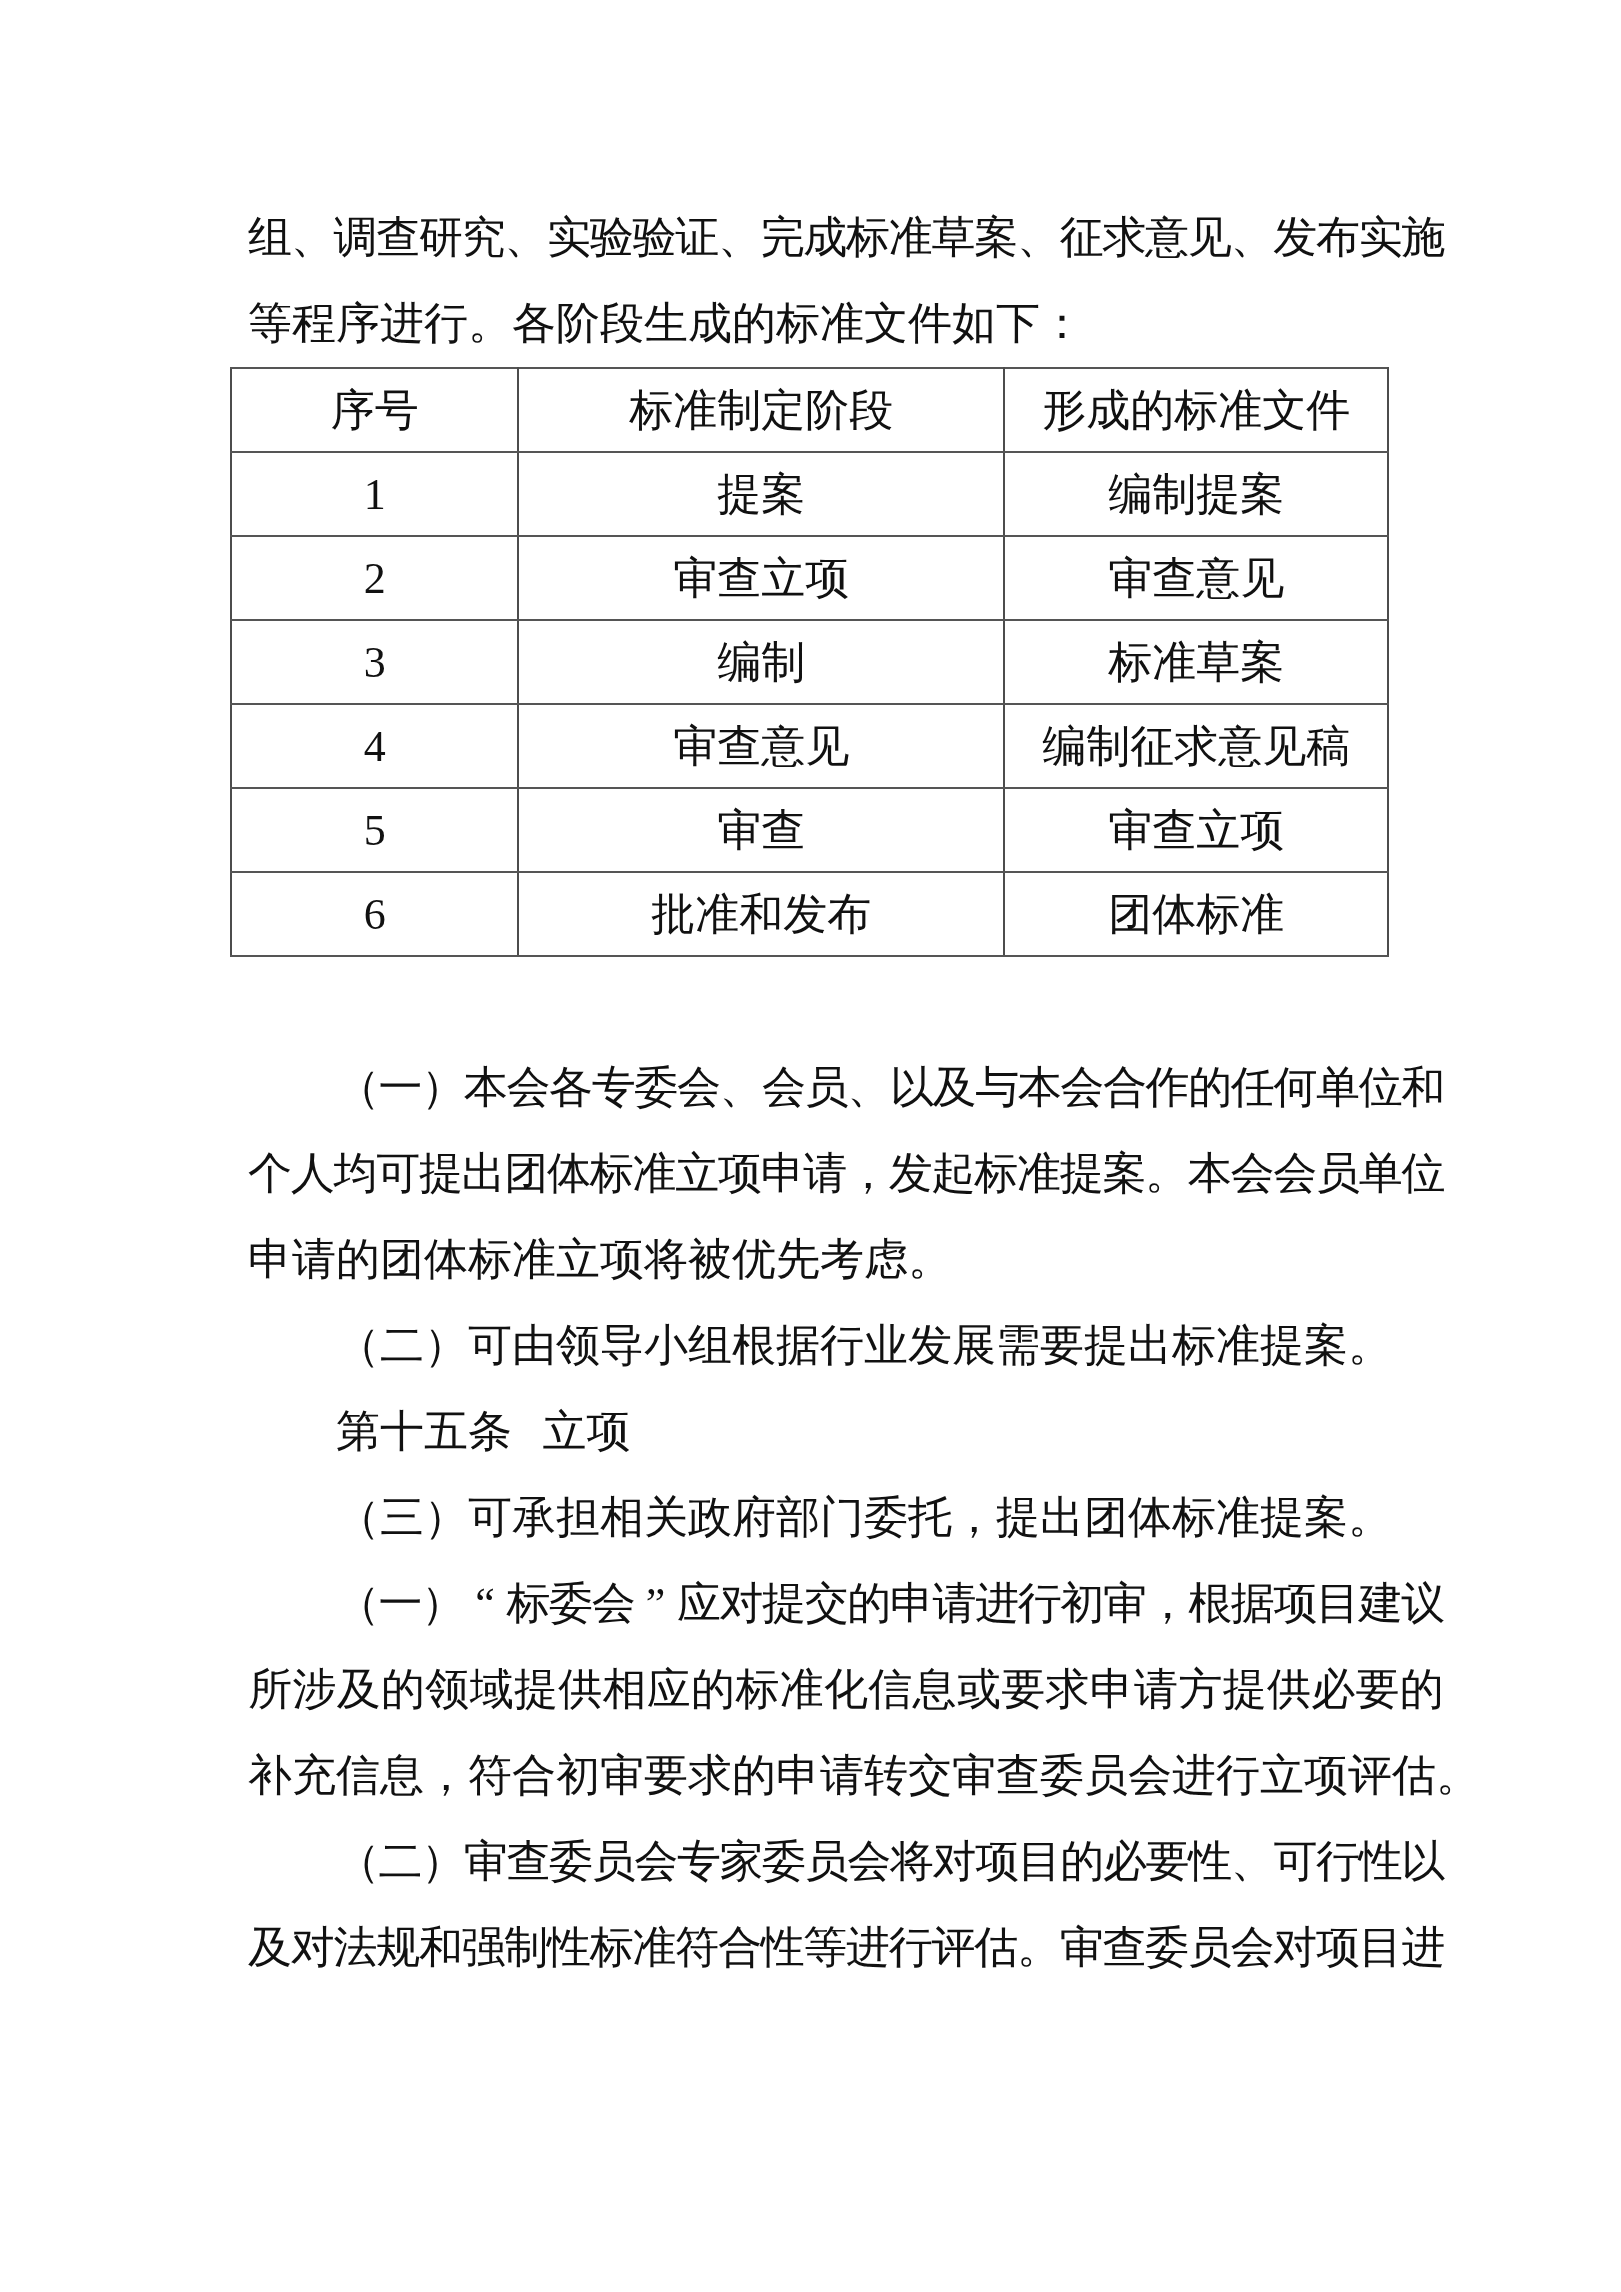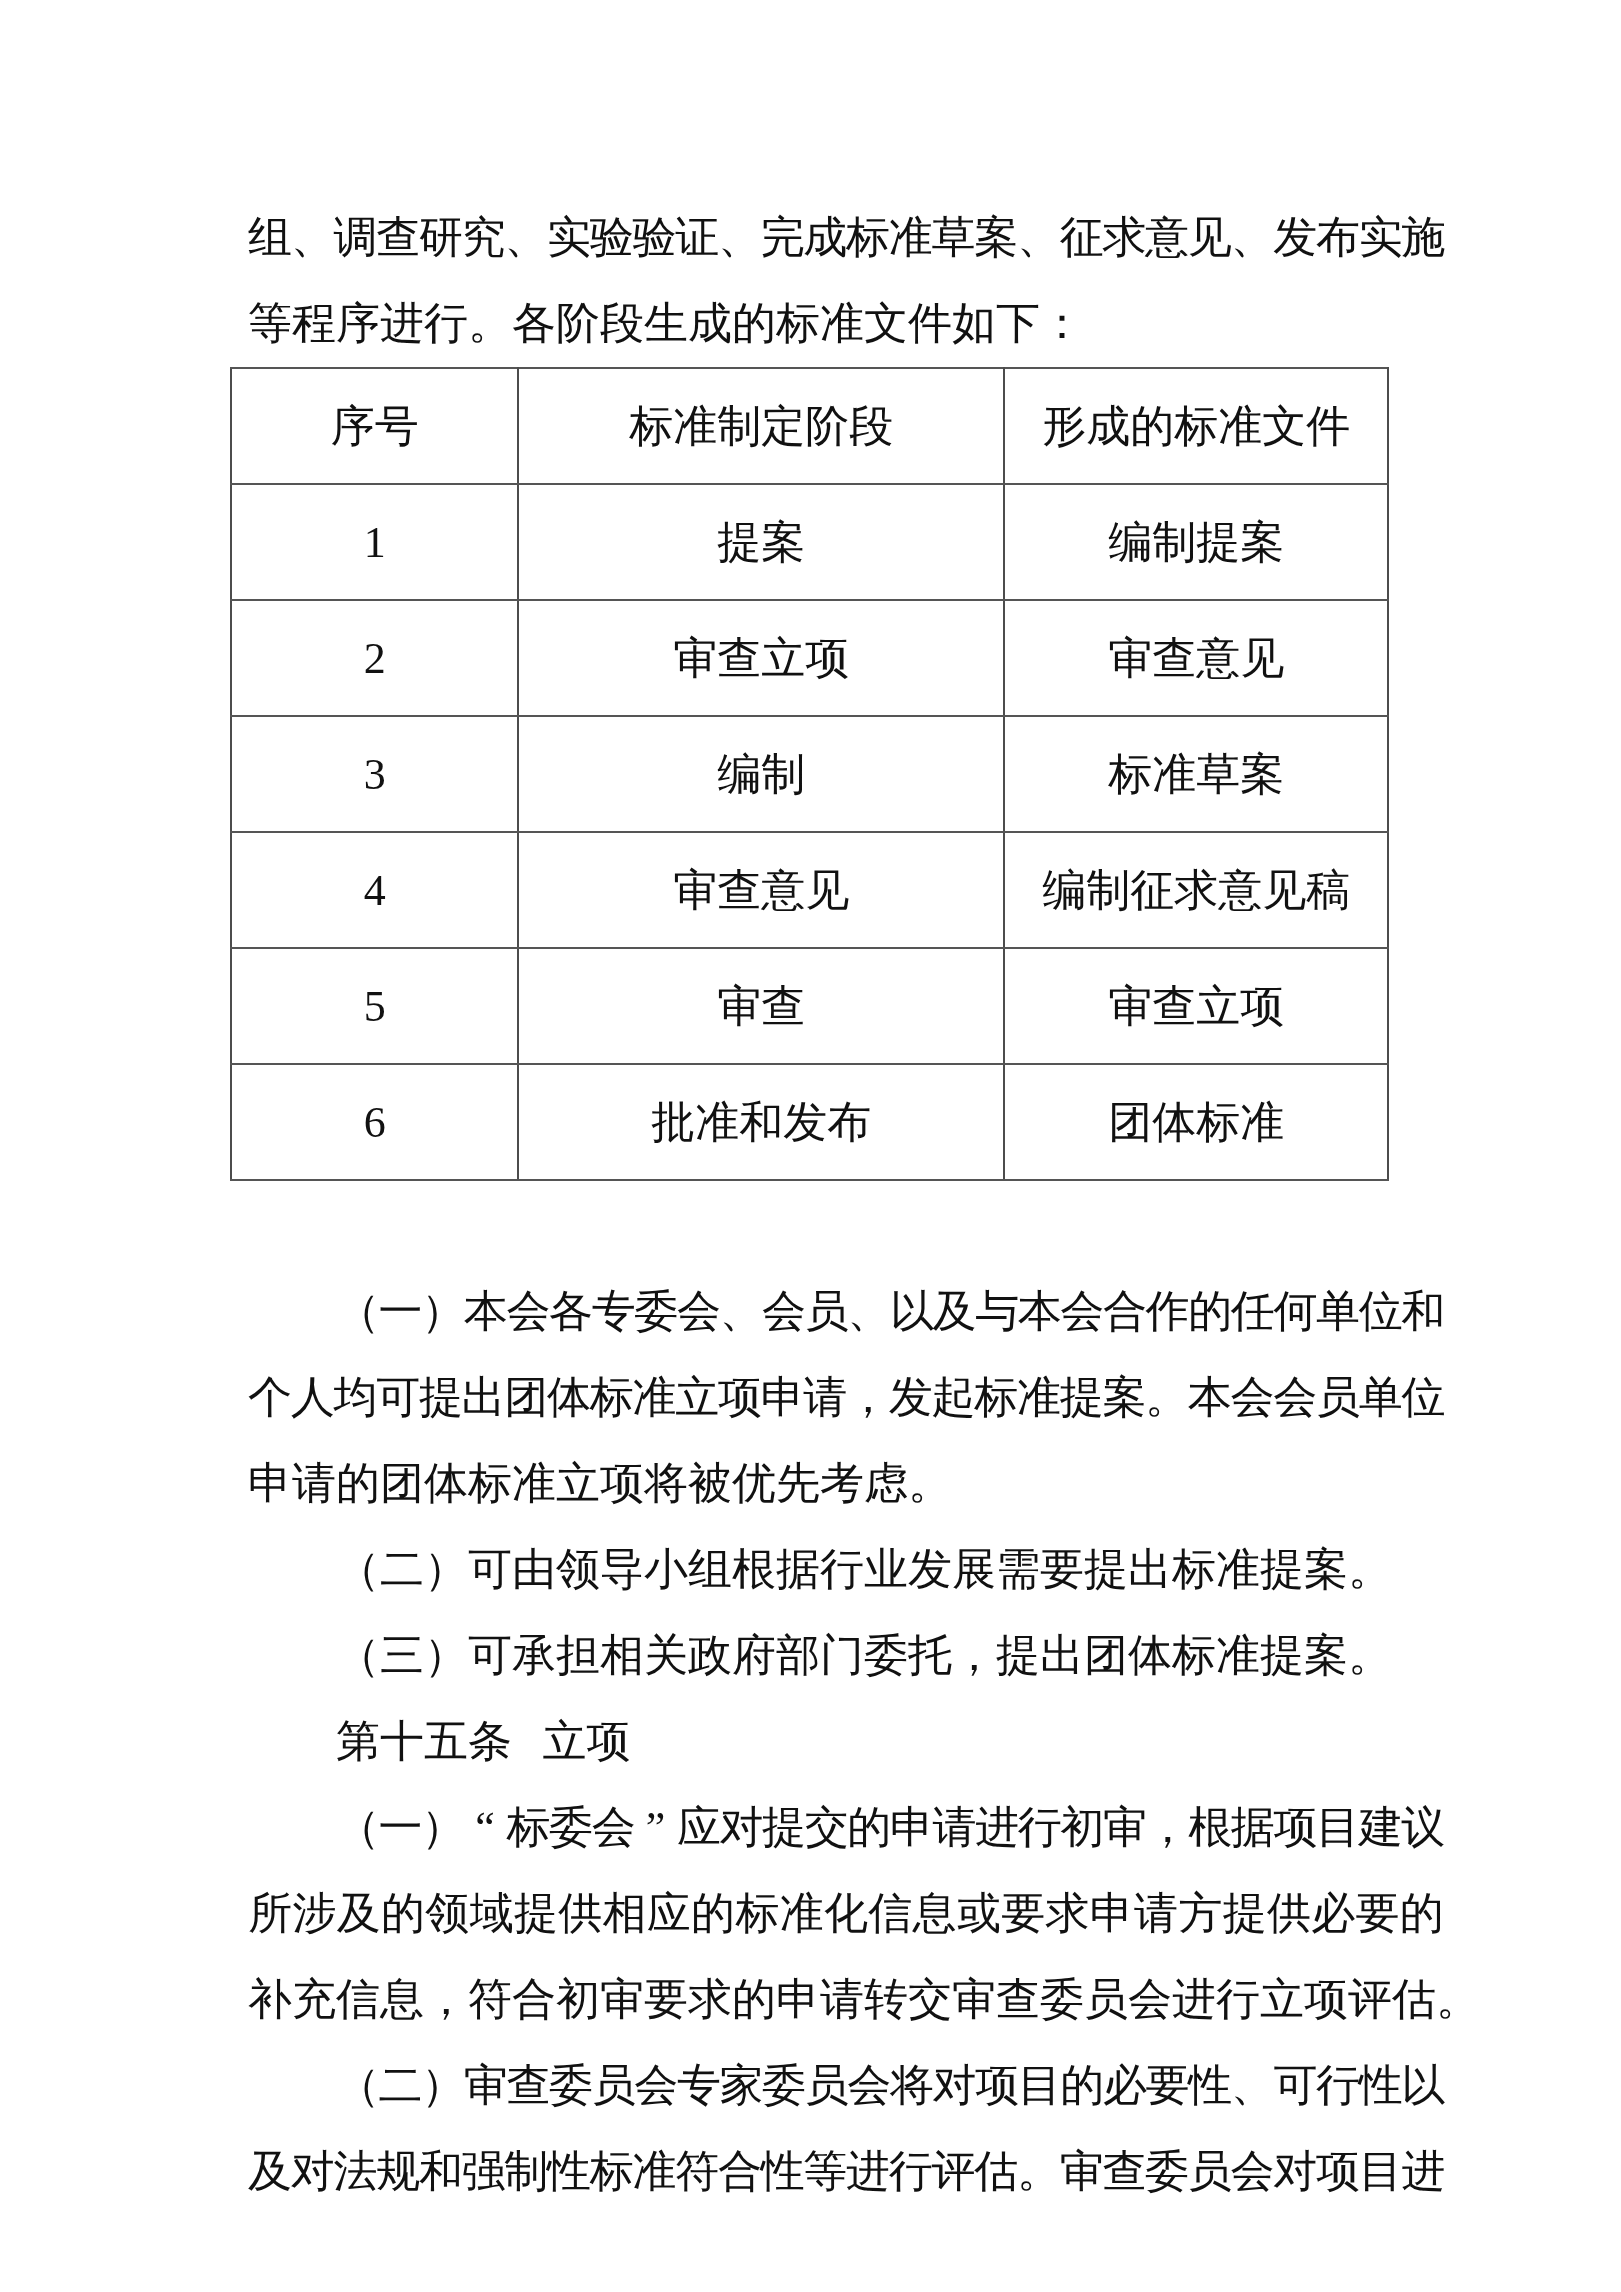--- a/index.html
+++ b/index.html
@@ -46,21 +46,21 @@
     table-layout: fixed;
     width: 1159px;
     margin-left: -17.6px; 
   }
   .stage-table th, .stage-table td {
     border-top: 2.9px solid #555555;
     border-bottom: 2.9px solid #555555;
     border-left: 2px solid #4c4c4c;
     border-right: 2px solid #4c4c4c;
     height: 82px;
-    padding: 16px;
+    padding: 0;
     font-size: 44px;
     font-weight: normal;
     text-align: center;
     vertical-align: middle;
     color: #111111;
     white-space: nowrap;
   }
   .after-table { margin-top: 88px; }
 </style>
 </head>
@@ -212,24 +212,24 @@
             <span>员</span>
             <span>单</span>
             <span>位</span>
           </div>
           <div class="line nline">申请的团体标准立项将被优先考虑。</div>
         </div>
         <div class="para">
           <div class="line nline"><span class="indent-spacer"></span>（二）可由领导小组根据行业发展需要提出标准提案。</div>
         </div>
         <div class="para">
+          <div class="line nline"><span class="indent-spacer"></span>第十五条 立项</div>
+        </div>
+        <div class="para">
           <div class="line nline"><span class="indent-spacer"></span>（三）可承担相关政府部门委托，提出团体标准提案。</div>
-        </div>
-        <div class="para">
-          <div class="line nline"><span class="indent-spacer"></span>第十五条 立项</div>
         </div>
         <div class="para">
           <div class="line jline">
             <span class="indent-spacer"></span>
             <span>（</span>
             <span>一</span>
             <span>）</span>
             <span>“</span>
             <span>标</span>
             <span>委</span>

